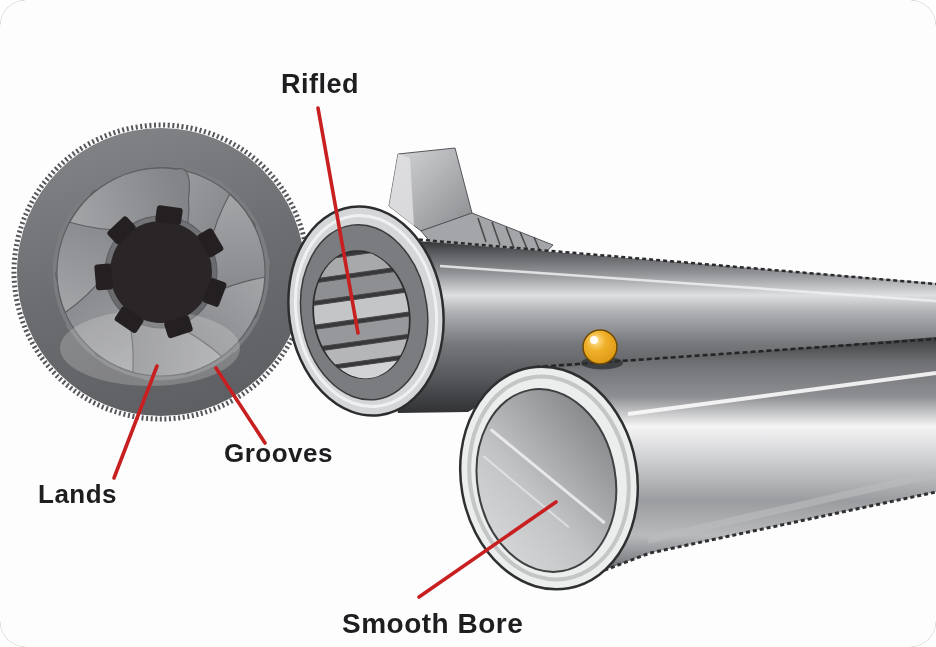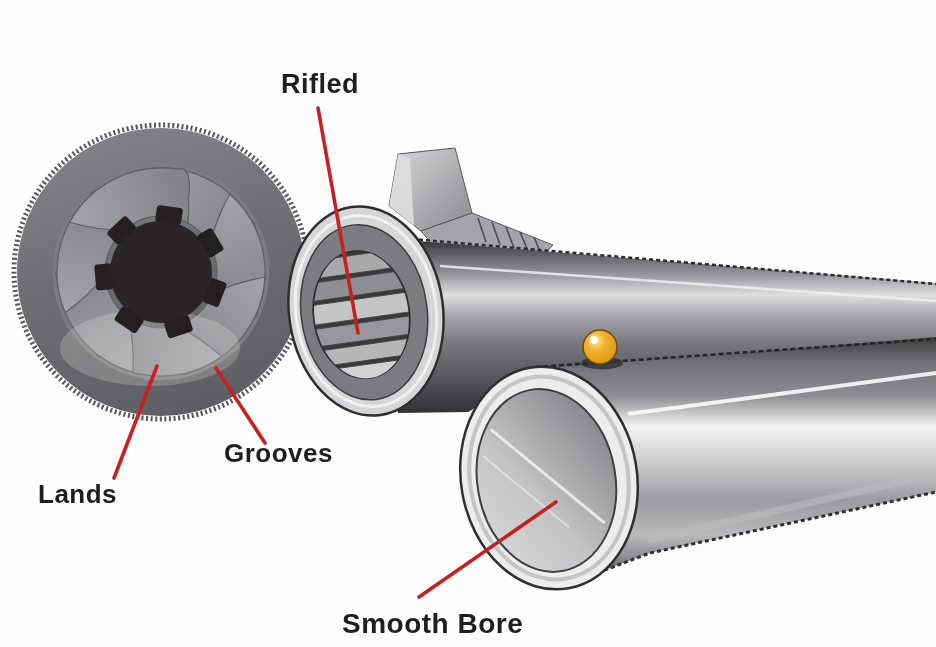--- a/index.html
+++ b/index.html
@@ -2,20 +2,21 @@
 <html><head>
 <meta charset="utf-8">
 <style>
   html,body{margin:0;padding:0;background:#ffffff;}
   .canvas{
     position:relative;
     width:936px;height:647px;
     background:#737373;
     overflow:hidden;
     font-family:"Liberation Sans", sans-serif;
+    border-radius:26px;
   }
   svg{display:block;}
   .label{
     font-family:"Liberation Sans", sans-serif;
     font-weight:700;
     letter-spacing:0.5px;
   }
 </style>
 </head>
 <body>

